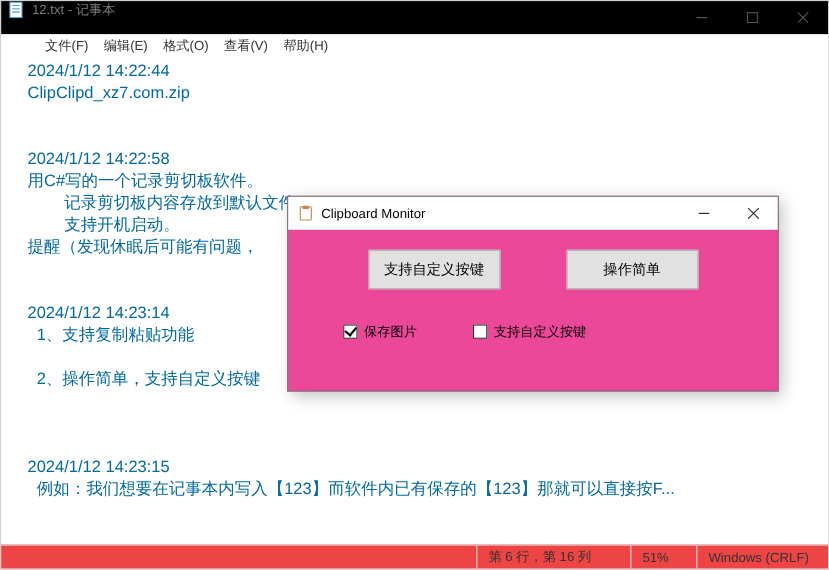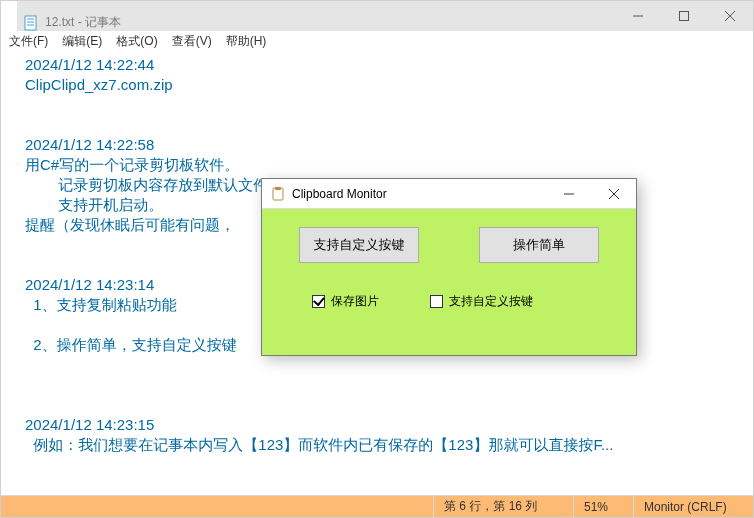--- a/index.html
+++ b/index.html
@@ -7,53 +7,52 @@
     width: 754px; height: 518px;
     font-family: "Microsoft YaHei", "Segoe UI", sans-serif;
     font-size: 12px;
     background: #fff;
     position: relative;
     overflow: hidden;
     border: 1px solid #d0d0d0;
   }
   
   .np-titlebar {
-    height: 30px; display: flex; align-items: flex-end;
-    background: #e5e5e5; color: #888;
+    height: 30px; display: flex; align-items: flex-start;
+    background: #000000; color: #888;
     padding-left: 6px;
-    margin-left: 16px;
   }
   .np-titlebar .icon { width: 16px; height: 16px; margin-right: 6px; display:inline-block; }
   .np-titlebar .title { font-size: 12px; color: #7a7a7a; }
   .np-winbtns { margin-left: auto; display: flex; }
   .np-winbtns .btn { width: 46px; height: 30px; display:flex; align-items:center; justify-content:center; color:#666; }
   .np-menubar {
     height: 20px; display:flex; align-items:center; gap: 14px;
-    padding: 0 8px; font-size: 12px; color:#333;
+    padding: 0 8px; font-size: 12px; color:#333;margin-left:32px;
   }
   .np-menubar span { cursor: default; }
   .np-editor {
     position: absolute; left:0; right:0; top:50px; bottom:23px;
     padding: 4px 8px;
     font-size: 15px; line-height: 20px;
     color:#0369a1; white-space: pre; overflow:hidden;
     font-family: "Microsoft YaHei", sans-serif;
     margin-left: 16px;
   }
   .np-statusbar {
     position:absolute; left:0; right:0; bottom:0; height:22px;
-    border-top:1px solid #d8d8d8; background:#fdba74;
+    border-top:1px solid #d8d8d8; background:#ef4444;
     display:flex; align-items:center; font-size:12px; color:#333;
   }
   .np-statusbar .cell { border-left:1px solid #d8d8d8; height:100%; display:flex; align-items:center; padding:0 10px; }
   .np-statusbar .spacer { flex:1; }
   
   .dlg {
-    position:absolute; left:260px; top:177px; width:376px; height:178px;
-    background:#bef264; border:1px solid #7a7a7a;
+    position:absolute; left:260px; top:177px; width:447px; height:178px;
+    background:#ec4899; border:1px solid #7a7a7a;
     box-shadow: 4px 4px 14px rgba(0,0,0,0.25);
   }
   .dlg-titlebar {
     height:30px; background:#fff; display:flex; align-items:center;
     padding-left:8px; border-bottom:1px solid #dcdcdc;
   }
   .dlg-titlebar .icon { width:16px; height:16px; margin-right:6px; }
   .dlg-titlebar .title { font-size:12px; color:#000; }
   .dlg-winbtns { margin-left:auto; display:flex; }
   .dlg-winbtns .btn { width:45px; height:29px; display:flex; align-items:center; justify-content:center; color:#333; }
@@ -135,21 +134,21 @@
 
 
 
 2024/1/12 14:23:15
   例如：我们想要在记事本内写入【123】而软件内已有保存的【123】那就可以直接按F...</div>
 
 <div class="np-statusbar">
   <div class="spacer"></div>
   <div class="cell" style="width:140px">第 6 行，第 16 列</div>
   <div class="cell" style="width:60px">51%</div>
-  <div class="cell" style="width:120px">Monitor (CRLF)</div>
+  <div class="cell" style="width:120px">Windows (CRLF)</div>
 </div>
 
 <div class="dlg">
   <div class="dlg-titlebar">
     <span class="icon">
       <svg width="16" height="16" viewBox="0 0 16 16">
           <rect x="3" y="2" width="10" height="12" rx="1" fill="#fff" stroke="#b78b4a"></rect>
           <rect x="5" y="1" width="6" height="3" rx="1" fill="#b78b4a"></rect>
         </svg>
     </span>

